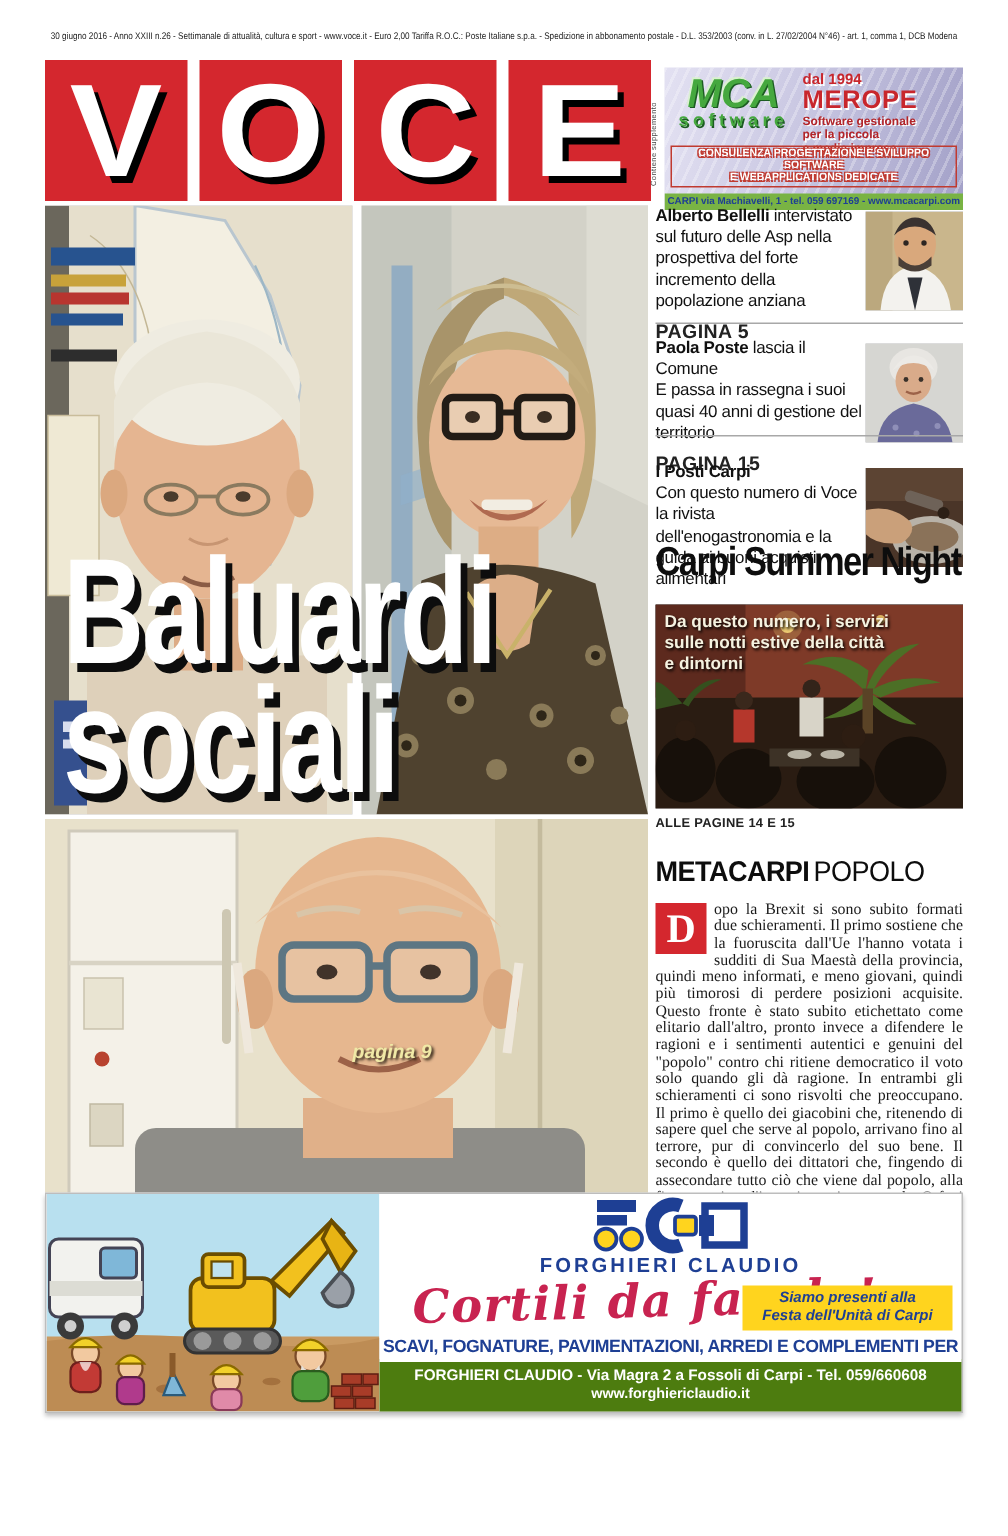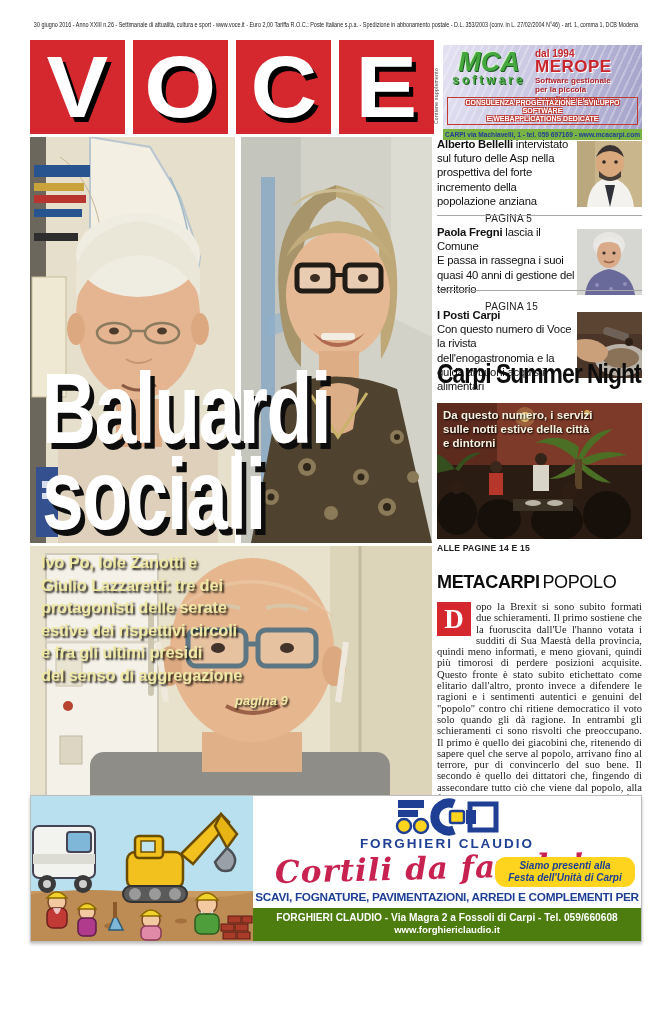--- a/index.html
+++ b/index.html
@@ -55,21 +55,21 @@
                  letter-spacing:-.2px;color:#f0e9a6;text-shadow:2px 2px 2px rgba(20,15,5,.9);}
   .cover-pageref{left:205px;top:556px;font-size:13px;font-weight:bold;font-style:italic;color:#f0e9a6;
                  text-shadow:1.5px 1.5px 2px rgba(20,15,5,.9);}
 
   
   .rcol{top:137px;left:437px;width:205px;}
   .teaser{position:absolute;left:0;width:205px;}
   .t1{top:0;} .t2{top:88px;} .t3{top:171px;}
   .teaser-text{width:138px;font-size:11.3px;line-height:14.2px;letter-spacing:-.2px;color:#111;}
   .teaser-name{font-weight:bold;}
-  .teaser-page{margin-top:5px;font-size:10px;letter-spacing:.3px;color:#222;font-weight:normal;margin-left:48px;}
+  .teaser-page{margin-top:5px;font-size:13px;letter-spacing:.3px;color:#222;font-weight:bold;}
   .teaser-photo{position:absolute;right:0;top:4px;width:65px;height:66px;overflow:hidden;background:#bbb;}
   .rule{position:absolute;left:0;width:205px;height:1px;background:#a8a8a8;}
   .rule1{top:78px;} .rule2{top:153px;}
   .summer-head{position:absolute;top:222px;font-size:27px;font-weight:800;letter-spacing:-1.2px;
                transform:scaleX(.85);transform-origin:left top;color:#0d0d0d;white-space:nowrap;}
   .summer-photo{position:absolute;top:266px;left:0;width:205px;height:136px;overflow:hidden;background:#241710;}
   .summer-overlay{position:absolute;top:5px;left:6px;font-size:11.5px;font-weight:bold;line-height:14px;
                   color:#f5f2e0;text-shadow:1px 1px 2px #000;}
   .summer-ref{position:absolute;top:406px;font-size:8.6px;font-weight:bold;letter-spacing:.2px;color:#222;}
   .meta-head{position:absolute;top:434px;font-size:19px;letter-spacing:-.4px;color:#0d0d0d;
@@ -85,21 +85,21 @@
   .bad{top:795px;left:30px;width:612px;height:147px;border:1px solid #bdbdbd;box-sizing:border-box;
        background:#fff;box-shadow:0 2px 3px rgba(0,0,0,.25);}
   .cartoon{position:absolute;left:0;top:0;width:222px;height:145px;overflow:hidden;}
   .ad-main{position:absolute;left:222px;top:0;right:0;height:145px;}
   .fcg-logo{position:absolute;left:50%;transform:translateX(-50%);top:2px;}
   .fcg-company{position:absolute;top:40px;width:100%;text-align:center;color:#1e3f94;
                font-weight:bold;font-size:13.5px;letter-spacing:2px;}
   .slogan{position:absolute;left:22px;top:54px;font-family:"DejaVu Serif",serif;font-style:italic;
           font-weight:bold;font-size:31px;color:#c82350;letter-spacing:1px;transform:rotate(-1.5deg);}
   .badge{position:absolute;right:6px;top:61px;width:136px;background:#ffd41e;color:#1e3f94;
-         font-style:italic;font-weight:bold;font-size:10px;line-height:12px;text-align:center;padding:3px 2px;border-radius:11px;}
+         font-style:italic;font-weight:bold;font-size:10px;line-height:12px;text-align:center;padding:3px 2px;}
   .services{position:absolute;top:94px;width:100%;text-align:center;color:#1e3f94;
             font-weight:800;font-size:11.8px;letter-spacing:-.3px;}
   .ad-bar{position:absolute;left:0;right:0;bottom:0;height:33px;background:#4d7c0f;color:#fff;
           text-align:center;font-weight:bold;border-top:2px solid #fff;}
   .ad-bar-l1{font-size:10.2px;margin-top:4px;}
   .ad-bar-l2{font-size:9.6px;margin-top:1px;}
 </style>
 </head>
 <body>
 
@@ -247,26 +247,20 @@
         <ellipse cx="257" cy="102" rx="7" ry="5" fill="#41332a"></ellipse>
         <path d="M196 160 Q222 174 250 160" stroke="#9c6248" stroke-width="4" fill="none"></path>
         <path d="M168 64 Q190 56 210 62 M236 62 Q256 56 278 64" stroke="#d9c5a8" stroke-width="4" fill="none"></path>
       </svg>
     </div>
 
     <div class="abs cover-headline">
       <div>Baluardi</div>
       <div>sociali</div>
     </div>
-    <div class="abs cover-caption preline">Ivo Po, Iole Zanotti e
-Giulio Lazzaretti: tre dei
-protagonisti delle serate
-estive dei rispettivi circoli
-e fra gli ultimi presidi
-del senso di aggregazione</div>
     <div class="abs cover-pageref">pagina 9</div>
   </div>
 
   <div class="abs rcol">
 
     <div class="teaser t1">
       <div class="teaser-text preline"><span class="teaser-name">Alberto Bellelli</span><span> intervistato sul futuro delle Asp nella prospettiva del forte incremento della popolazione anziana</span></div>
       <div class="teaser-page">PAGINA 5</div>
       <div class="teaser-photo">
         <svg width="65" height="66" viewBox="0 0 65 66">
@@ -278,21 +272,21 @@
           <path d="M19 16 Q24 4 33 4 Q43 4 47 16 Q40 10 33 10 Q25 10 19 16 Z" fill="#3a3230"></path>
           <path d="M22 30 Q33 42 44 30 L44 36 Q33 44 22 36 Z" fill="#4a3f38"></path>
           <circle cx="27" cy="21" r="1.8" fill="#2d2622"></circle>
           <circle cx="39" cy="21" r="1.8" fill="#2d2622"></circle>
         </svg>
       </div>
     </div>
     <div class="rule rule1"></div>
 
     <div class="teaser t2">
-      <div class="teaser-text preline"><span class="teaser-name">Paola Fregni</span><span> lascia il Comune
+      <div class="teaser-text preline"><span class="teaser-name">Paola Poste</span><span> lascia il Comune
 E passa in rassegna i suoi quasi 40 anni di gestione del territorio</span></div>
       <div class="teaser-page">PAGINA 15</div>
       <div class="teaser-photo">
         <svg width="65" height="66" viewBox="0 0 65 66">
           <rect width="65" height="66" fill="#d6d6d2"></rect>
           <path d="M8 66 Q10 44 32 40 Q55 44 58 66 Z" fill="#6a6a9a"></path>
           <g fill="#8f8fb8">
               <circle cx="20" cy="56" r="2"></circle>
               <circle cx="34" cy="60" r="2"></circle>
               <circle cx="48" cy="55" r="2"></circle>

